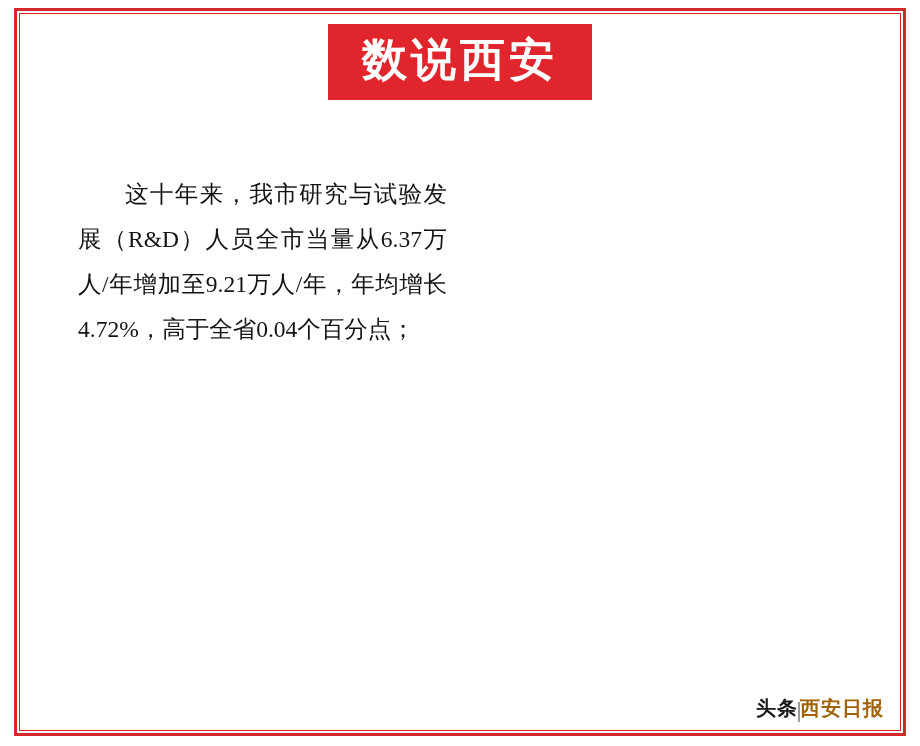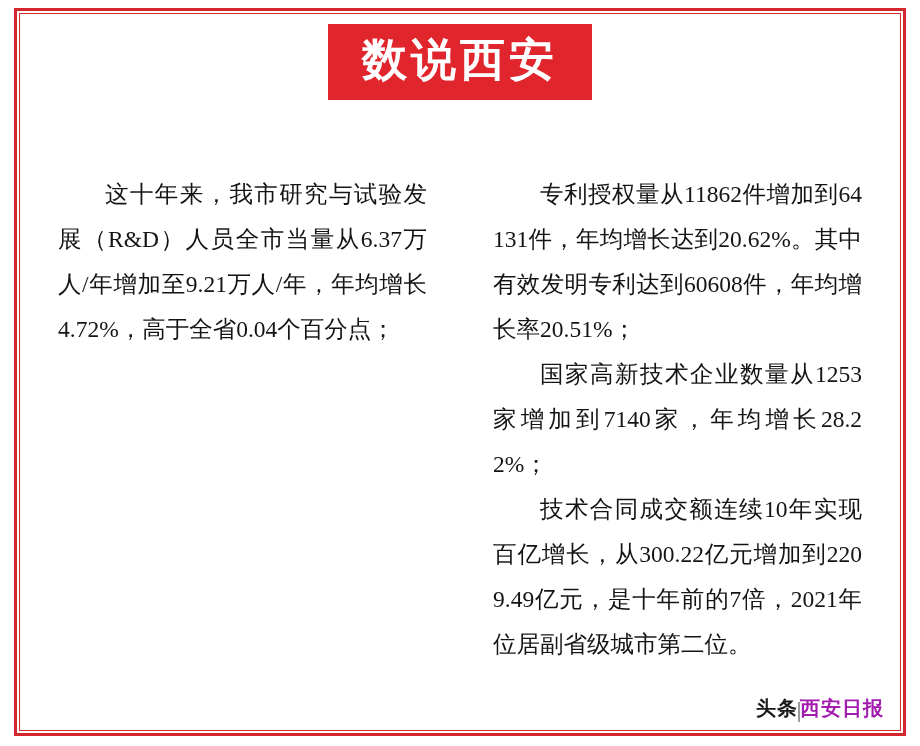--- a/index.html
+++ b/index.html
@@ -70,20 +70,21 @@
     left: 58px;
     top: 172px;
     width: 804px;
     height: 500px;
     display: flex;
     gap: 66px;
   }
   .column {
     width: 369px;
     box-sizing: border-box;
+    margin-left: 20px;
   }
   .para {
     font-size: 23.5px;
     line-height: 45px;
     color: #141414;
     text-align: justify;
     text-justify: inter-character;
     text-indent: 2em;
     margin: 0 0 0 0;
     letter-spacing: 0px;
@@ -113,46 +114,41 @@
     width: 2px;
     height: 20px;
     background: #9a9a9a;
     display: inline-block;
   }
   .credit-name {
     font-family: "Liberation Sans", sans-serif;
     font-weight: bold;
     font-size: 20px;
     letter-spacing: 1px;
-    color: #a21caf;
+    color: #a16207;
   }
 </style>
 </head>
 <body>
 
 <div class="page">
 
   <div class="frame-outer"></div>
   <div class="frame-inner"></div>
 
   <div class="title-banner">
     <div class="title-text">数说西安</div>
   </div>
 
   <div class="content">
 
     <div class="column">
       <p class="para">这十年来，我市研究与试验发展（R&amp;D）人员全市当量从6.37万人/年增加至9.21万人/年，年均增长4.72%，高于全省0.04个百分点；</p>
     </div>
 
-    <div class="column">
-      <p class="para">专利授权量从11862件增加到64131件，年均增长达到20.62%。其中有效发明专利达到60608件，年均增长率20.51%；</p>
-      <p class="para">国家高新技术企业数量从1253家增加到7140家，年均增长28.22%；</p>
-      <p class="para">技术合同成交额连续10年实现百亿增长，从300.22亿元增加到2209.49亿元，是十年前的7倍，2021年位居副省级城市第二位。</p>
-    </div>
 
   </div>
 
   <div class="credit">
     <span class="credit-logo">头条</span>
     <span class="credit-bar"></span>
     <span class="credit-name">西安日报</span>
   </div>
 
 </div>

